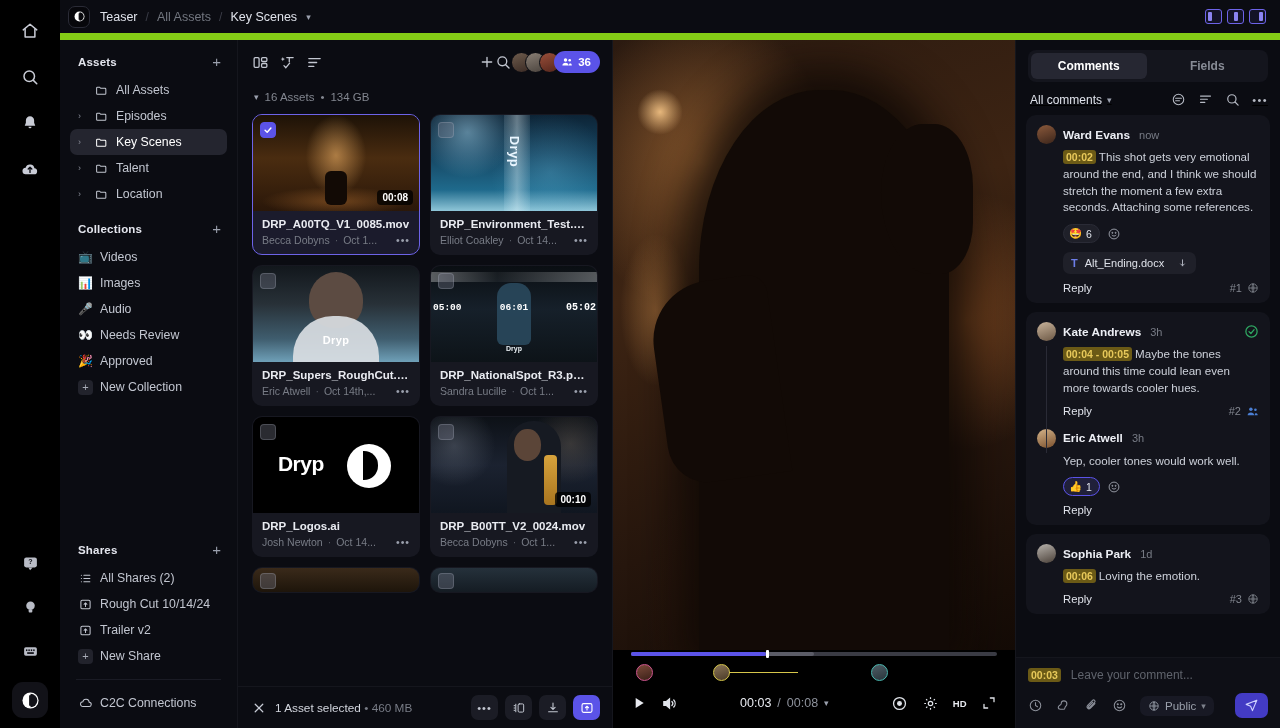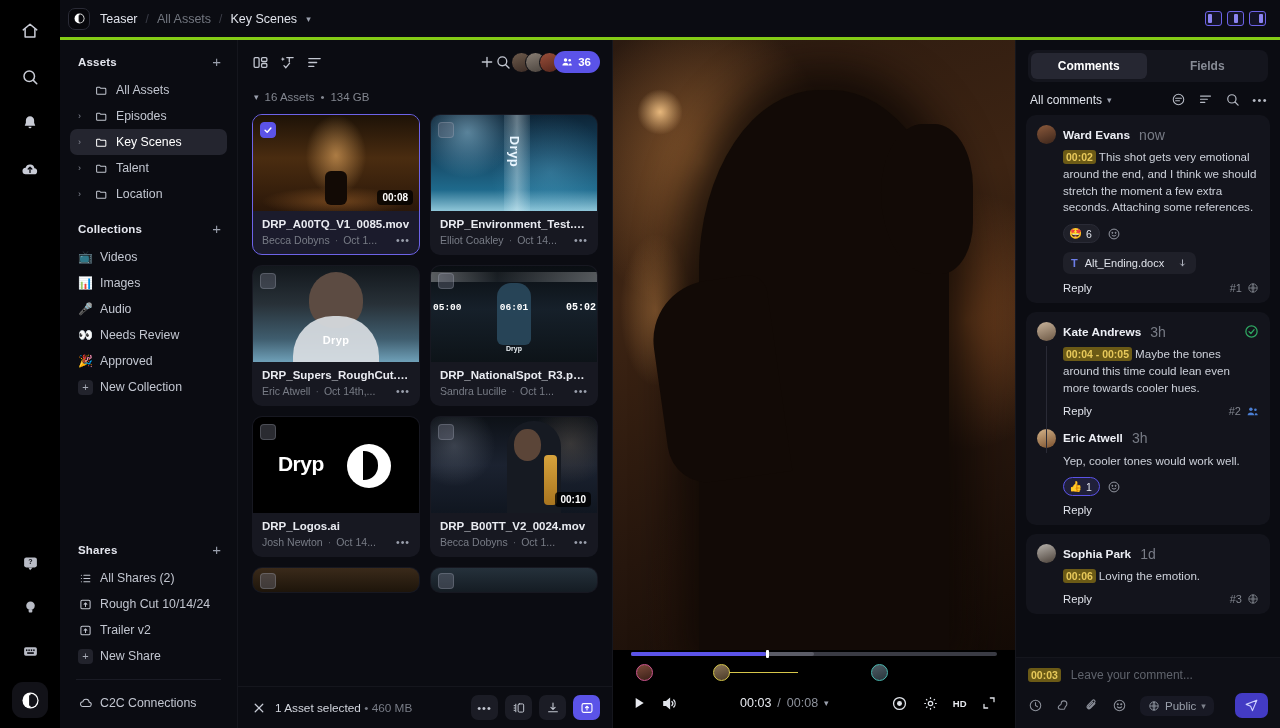--- a/index.html
+++ b/index.html
@@ -48,21 +48,21 @@
     display: flex; flex-direction: column;
     background: #0b0c12;
   }
 
   
   .topbar {
     height: 40px; flex: 0 0 40px;
     background: #0b0c12;
     display: flex; align-items: center;
     padding: 0 14px 0 8px;
-    border-bottom: 3px solid #84cc16;
+    border-bottom: 7px solid #84cc16;
   }
   .crumbs { display: flex; align-items: center; gap: 8px; font-size: 12.5px; }
   .crumb-logo {
     width: 22px; height: 22px; border-radius: 7px;
     background: #07070b; border: 1px solid #2a2b36;
     display: flex; align-items: center; justify-content: center;
     margin-right: 2px;
   }
   .crumb { color: #dfe2ea; cursor: pointer; white-space: nowrap; }
   .crumb.dim { color: #72767f; }
@@ -308,38 +308,38 @@
     display:flex; margin: 10px 12px 0 12px;
     background: #14151d; border-radius: 8px; padding: 3px;
     gap: 3px;
   }
   .tab {
     flex:1; text-align:center; font-size: 12px; font-weight:bold;
     color:#878b95; padding: 6px 0; border-radius: 6px; cursor:pointer;
   }
   .tab.active { background:#262732; color:#fff; }
   .cmt-tools {
-    display:flex; align-items:center; gap: 0; padding: 10px 12px 8px 14px;
+    display:flex; align-items:center; gap: 0; padding: 10px 12px 8px 14px; text-decoration: underline;
   }
   .filter { display:flex; align-items:center; gap:5px; font-size:12px; color:#dfe2ea; cursor:pointer; font-weight:500; }
   .filter .cv { color:#9ba0ad; font-size:9px; }
   .cmt-icons { margin-left:auto; display:flex; gap: 12px; color:#b6bac4; }
   .cmt-icons > span { cursor:pointer; display:flex; align-items:center; }
   .cmt-list {
     flex:1; min-height:0; overflow:hidden;
     padding: 0 10px; display:flex; flex-direction:column; gap: 9px;
   }
   .cmt-card {
     background: #13141c; border-radius: 10px; padding: 10px 11px 9px 11px;
     position: relative;
   }
   .cmt-head { display:flex; align-items:center; gap: 7px; margin-bottom: 5px; }
   .av-sm { width: 19px; height: 19px; border-radius: 50%; overflow:hidden; flex:0 0 19px; }
   .cname { font-size: 11.8px; font-weight: bold; color:#eceef4; }
-  .ctime { font-size: 14px; color:#787c86; margin-left: 2px; text-align: right; }
+  .ctime { font-size: 11px; color:#787c86; margin-left: 2px; text-align: right; }
   .resolved { margin-left:auto; width:15px; height:15px; }
   .cbody { font-size: 11.6px; line-height: 1.45; color:#cdd1da; padding-left: 26px; }
   .tc {
     background: #6b5a16; color:#e8c95a; border-radius: 3px;
     padding: 1px 3px; font-size: 10.5px; font-weight: 600;
     margin-right: 3px;
   }
   .reactions { display:flex; align-items:center; gap: 7px; padding-left: 26px; margin-top: 8px; }
   .react {
     display:flex; align-items:center; gap:4px;

